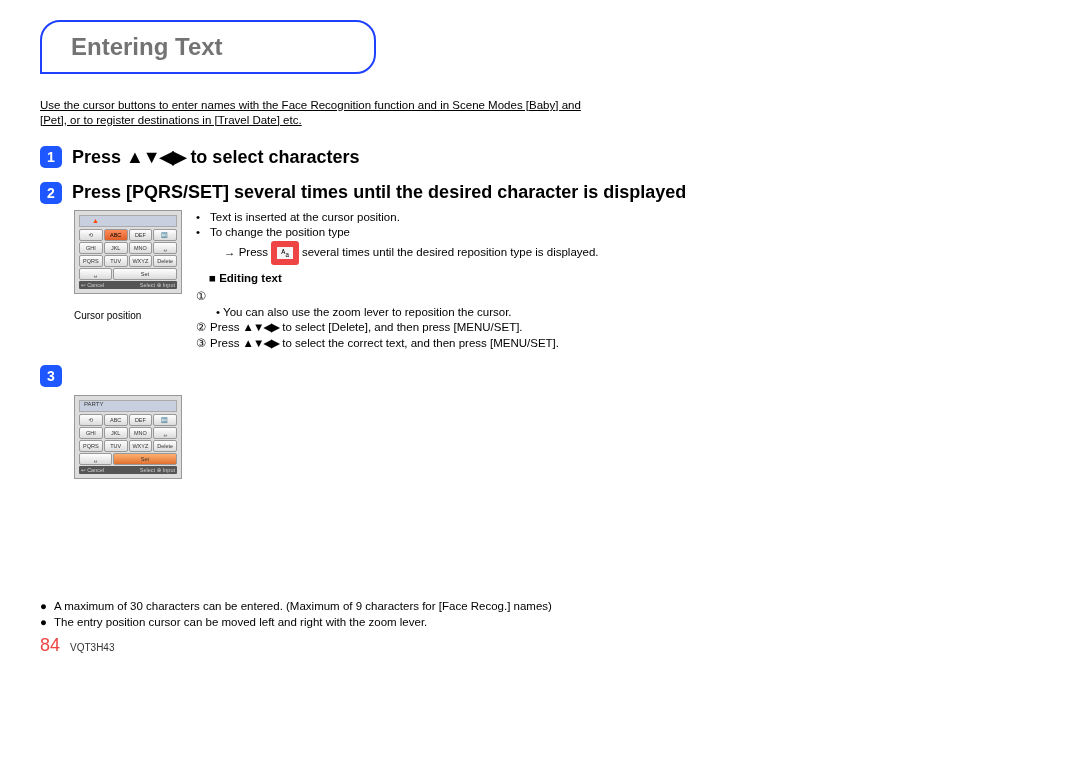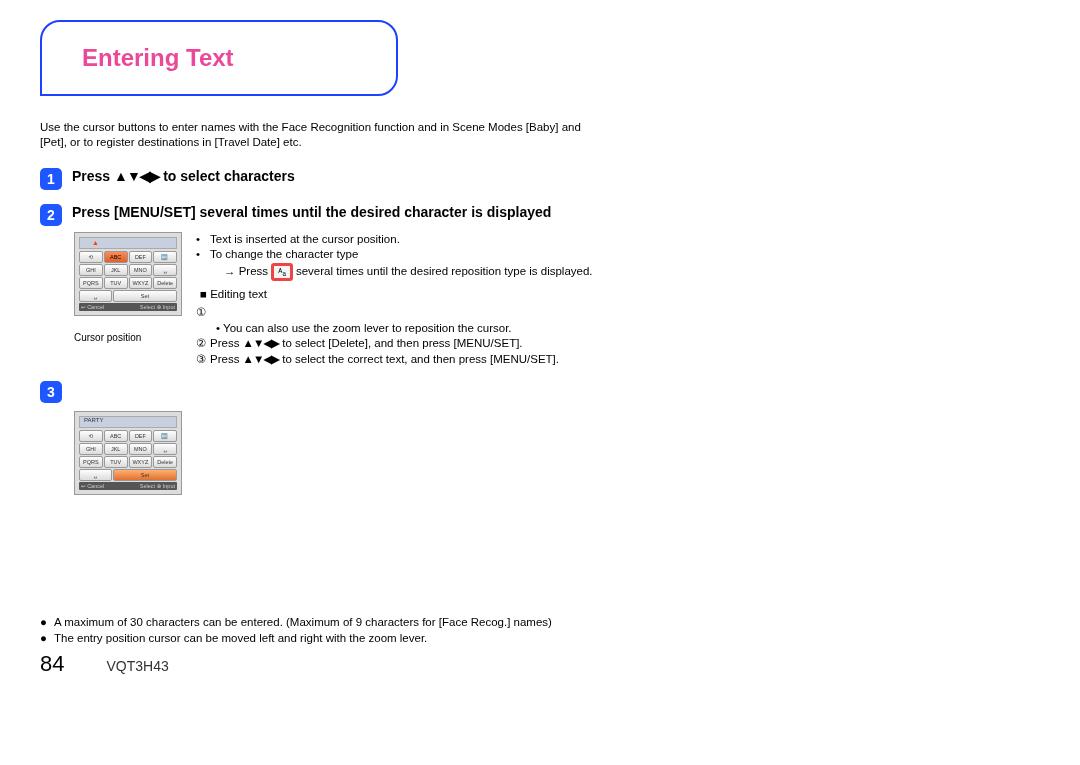--- a/index.html
+++ b/index.html
@@ -12,30 +12,31 @@
     background: #fff;
   }
   .title-box {
     border: 2.5px solid #1e40ff;
     border-radius: 20px 20px 20px 0;
     display: inline-block;
     padding: 10px 150px 10px 28px;
     margin-bottom: 14px;
   }
   .title-box h1 {
-    margin: 12px;
+    margin: 1px;
     font-size: 24px;
     font-weight: bold;
-    color: #ec4899;
+    color: #737373;
   }
   .intro {
     font-size: 11.5px;
     margin: 10px 0 18px 0;
     max-width: 570px;
     line-height: 1.3;
+    text-decoration: underline;
   }
   .step {
     display: flex;
     align-items: flex-start;
     gap: 10px;
     margin-bottom: 6px;
   }
   .step-num {
     width: 22px;
     height: 22px;
@@ -44,21 +45,21 @@
     border-radius: 5px;
     display: flex;
     align-items: center;
     justify-content: center;
     font-weight: bold;
     font-size: 14px;
     flex-shrink: 0;
   }
   .step-head {
     font-weight: bold;
-    font-size: 14px;
+    font-size: 18px;
     max-width: 650px;
   }
   .arrow-group { letter-spacing: -1px; }
   .content-block {
     display: flex;
     gap: 14px;
     margin: 6px 0 10px 34px;
   }
   .thumb {
     width: 108px;
@@ -106,44 +107,44 @@
     border-radius:1px;
   }
   .caption { font-size: 10px; margin-top: 16px; }
   .bullets {
     font-size: 11.5px;
     line-height: 1.35;
   }
   .bullets .row { display: flex; }
   .bullets .marker { width: 14px; flex-shrink: 0; }
   .keycap {
-    display:inline-block; border:3px solid #ef4444; border-radius:3px;
+    display:inline-block; border:6px solid #ef4444; border-radius:3px;
     padding:0 4px; font-size:9px; background:#f5f5f5; vertical-align:middle;
     line-height:12px;
   }
-  .subhead { font-weight: normal; margin: 6px 0 3px 4px; }
+  .subhead { font-weight: bold; margin: 6px 0 3px 13px; }
   .square { font-family: Arial; }
   .step3-thumb-wrap { margin: 8px 0 8px 34px; }
   .inputbar .txt { position:absolute; left:4px; top:0; font-size:6px; color:#333; }
   .notes {
     font-size: 11.5px;
     max-width: 770px;
     line-height: 1.35;
     margin-top: 120px;
   }
   .notes .nrow { display: flex; }
   .notes .nmk { width: 14px; flex-shrink: 0; }
   .pagefoot {
     display: flex;
     align-items: baseline;
     gap: 10px;
     margin-top: 4px;
   }
-  .pgnum { font-size: 22px; font-weight: 500; color:#000000; }
-  .docid { font-size: 14px; color:#333;margin-left:32px; }
+  .pgnum { font-size: 18px; font-weight: 500; color:#ef4444; }
+  .docid { font-size: 10px; color:#333; }
 </style>
 </head>
 <body>
 
 
 
 <div class="title-box">
   <h1>Entering Text</h1>
 </div>
 
@@ -153,21 +154,21 @@
 <div class="step">
   <div class="step-num">1</div>
   <div class="step-head">
     <span>Press </span><span class="arrow-group">▲▼◀▶</span><span> to select characters</span>
   </div>
 </div>
 
 
 <div class="step" style="margin-top:14px;">
   <div class="step-num">2</div>
-  <div class="step-head">Press [MENU/SET] several times until the desired character is displayed</div>
+  <div class="step-head">Press [PQRS/SET] several times until the desired character is displayed</div>
 </div>
 
 <div class="content-block">
   <div class="thumb">
     <div class="keypad">
       <div class="inputbar">
           <span class="cursor">▲</span>
         </div>
       <div class="krow">
         <div class="kbtn">⟲</div>
@@ -199,21 +200,21 @@
     <div class="caption">Cursor position</div>
   </div>
 
   <div class="bullets">
     <div class="row">
         <span class="marker">•</span>
         <span>Text is inserted at the cursor position.</span>
       </div>
     <div class="row">
         <span class="marker">•</span>
-        <span>To change the character type</span>
+        <span>To change the position type</span>
       </div>
     <div class="row">
         <span class="marker"></span>
         <span style="padding-left:14px;">
       <span>→ Press </span><span class="keycap">ᴬₐ</span><span> several times until the desired reposition type is displayed.</span>
     </span>
       </div>
 
     <div class="subhead"><span class="square">■ </span><span>Editing text</span></div>
     <div class="row">

